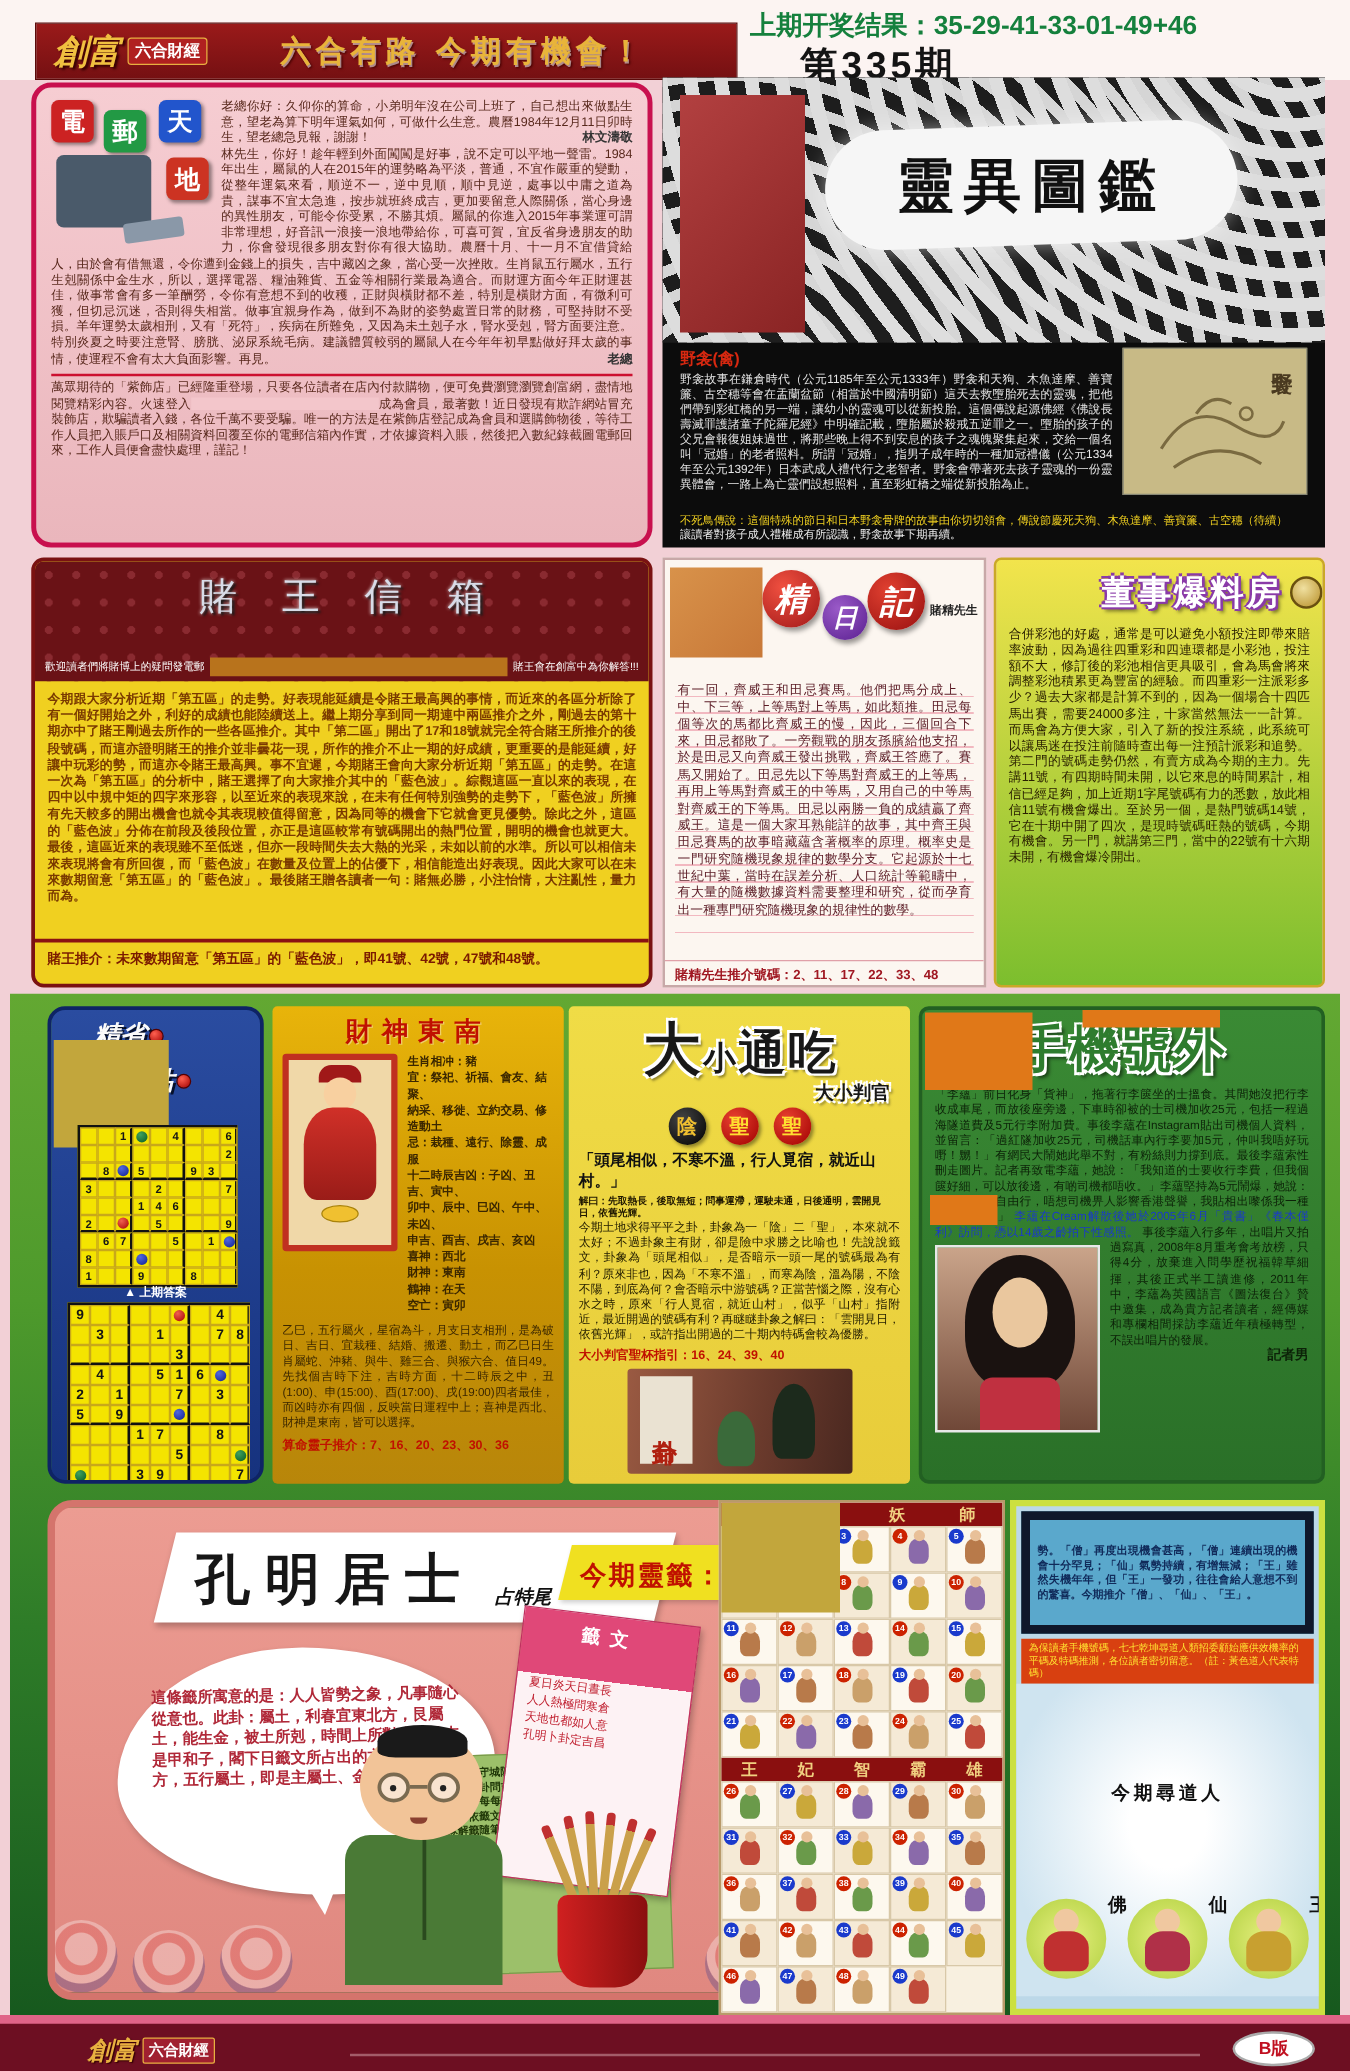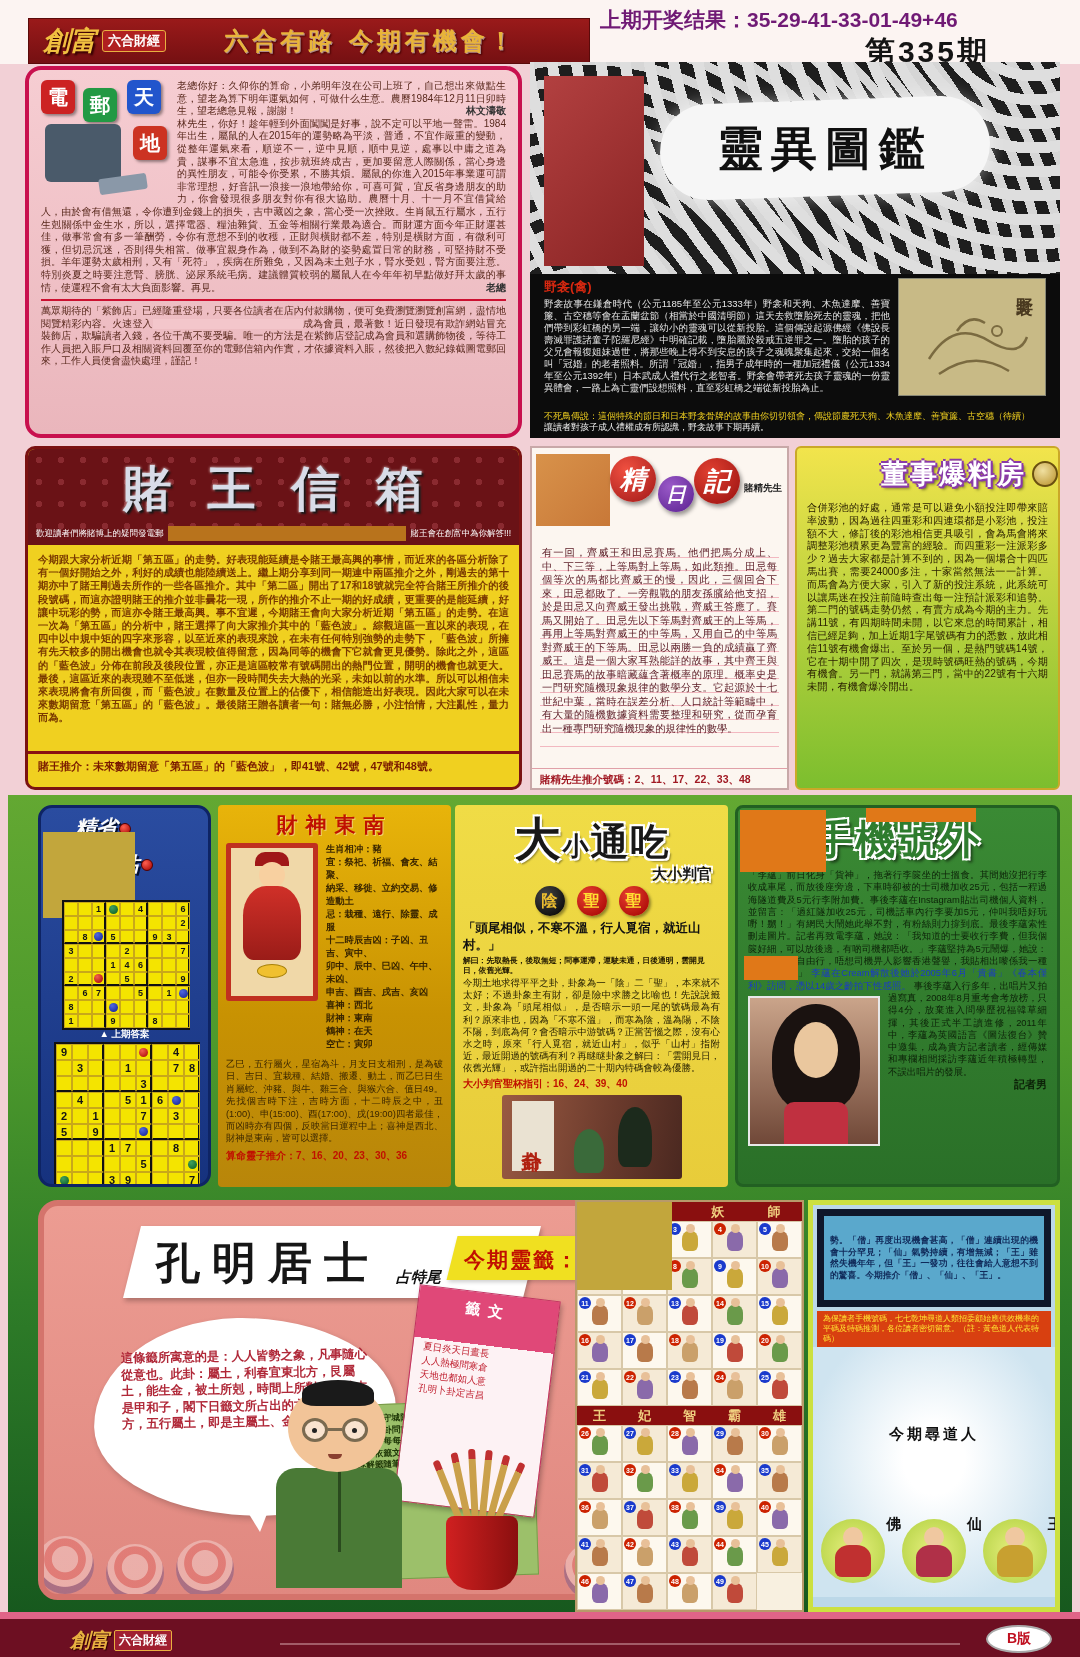--- a/index.html
+++ b/index.html
@@ -7,22 +7,22 @@
   #page{position:relative;width:1080px;height:1657px;margin:0 auto;background:#f2d0d6;overflow:hidden}
   .abs{position:absolute}
   .serif{font-family:"DejaVu Serif",serif}
 
   
   #header-bg{left:0;top:0;width:1080px;height:64px;background:#fcf4f2}
   #masthead{left:28px;top:18px;width:562px;height:46px;background:linear-gradient(180deg,#9a1a1a,#751012);border:1px solid #5a0a0a;display:flex;align-items:center;padding:0 14px}
   #logo-main{font-size:27px;font-weight:bold;font-style:italic;color:#f0c040;text-shadow:2px 2px 2px #300}
   #logo-sub{font-size:13px;font-weight:bold;color:#fff;background:#b02020;border:1px solid #e8b040;padding:1px 5px;margin-left:5px;border-radius:3px}
   #slogan{flex:1;text-align:center;font-size:24px;font-weight:bold;color:#e8b43a;letter-spacing:4px;text-shadow:1px 1px 0 #fff8,2px 2px 2px #400}
-  #prev-result{left:600px;top:6px;width:470px;font-size:21px;font-weight:bold;color:#701a75}
-  #issue-no{left:640px;top:32px;width:350px;text-align:right;font-size:30px;font-weight:bold;color:#141414;letter-spacing:3px}
+  #prev-result{left:600px;top:6px;width:470px;font-size:21px;font-weight:bold;color:#15803d}
+  #issue-no{left:640px;top:32px;width:350px;text-align:left;font-size:30px;font-weight:bold;color:#141414;letter-spacing:3px}
 
   
   #email-sec{left:25px;top:66px;width:497px;height:372px;border:4px solid #c8104e;border-radius:16px;background:linear-gradient(180deg,#f6cdd2,#eab6bc);padding:10px 12px 6px 12px;overflow:hidden}
   #email-icon{float:left;width:128px;height:118px;position:relative;margin:0 8px 2px 0}
   .tile{position:absolute;width:34px;height:34px;border-radius:6px;color:#fff;font-size:20px;font-weight:bold;display:flex;align-items:center;justify-content:center;box-shadow:2px 2px 3px #0006}
   #tile-0{left:0;top:0;background:#cc2222}
   #tile-1{left:42px;top:8px;background:#229944}
   #tile-2{left:86px;top:0;background:#2255cc}
   #tile-3{left:92px;top:46px;background:#cc3322}
   #monitor{position:absolute;left:4px;top:44px;width:76px;height:58px;background:#4a5a6a;border-radius:6px;padding:6px}
@@ -46,21 +46,21 @@
   #ghost-text{font-size:9.5px;line-height:12px;color:#e6e6e6;text-align:justify}
   #ghost-img{float:right;width:148px;height:118px;margin:0 0 4px 8px;background:#c8ba86;border:1px solid #887;position:relative}
   #ghost-img-caption{position:absolute;right:8px;top:6px;writing-mode:vertical-rl;font-size:17px;font-weight:bold;color:#4a3a20;font-family:"DejaVu Serif",serif}
   #ghost-foot{position:absolute;left:14px;bottom:5px;width:502px}
   #ghost-foot-y{font-size:9px;color:#f0d020;line-height:11px}
   #ghost-foot-w{font-size:9px;color:#eee;line-height:11px}
 
   
   #mailbox-sec{left:25px;top:446px;width:497px;height:344px;border:3px solid #7a1212;border-radius:10px;overflow:hidden;background:#f0d020}
   #mb-head{height:96px;background-color:#6a1216;background-image:radial-gradient(#8a2a30 3px,transparent 3px);background-size:22px 22px;position:relative}
-  #mb-title{position:absolute;top:8px;width:100%;text-align:center;font-size:48px;font-weight:bold;font-family:"DejaVu Serif",serif;color:#d8dce8;letter-spacing:36px;padding-left:36px;text-shadow:2px 2px 2px #111,0 0 3px #fff}
+  #mb-title{position:absolute;top:8px;width:100%;text-align:center;font-size:30px;font-weight:normal;font-family:"DejaVu Serif",serif;color:#d8dce8;letter-spacing:36px;padding-left:36px;text-shadow:2px 2px 2px #111,0 0 3px #fff}
   #mb-strip{position:absolute;bottom:4px;left:8px;right:8px;font-size:8.5px;color:#fff;display:flex;align-items:center;gap:4px}
   #mb-censor{flex:1;height:15px;background:#b8731c}
   #mb-body{padding:8px 10px;font-size:10.3px;font-weight:bold;color:#7a3a00;line-height:13.2px;text-align:justify;height:206px;overflow:hidden}
   #mb-foot{border-top:3px solid #8a1212;padding:5px 10px;font-size:11px;font-weight:bold;color:#7a1a00}
 
   
   #diary-sec{left:530px;top:446px;width:259px;height:344px;background:#fcf6f0;border:2px solid #c8a8a8;overflow:hidden}
   #diary-censor{position:absolute;left:4px;top:6px;width:74px;height:72px;background:linear-gradient(135deg,#d8924a,#c87838)}
   #diary-head{height:84px;position:relative}
   .d-ball{position:absolute;border-radius:50%;color:#fff;font-weight:bold;font-style:italic;display:flex;align-items:center;justify-content:center;box-shadow:2px 3px 4px #0006}

